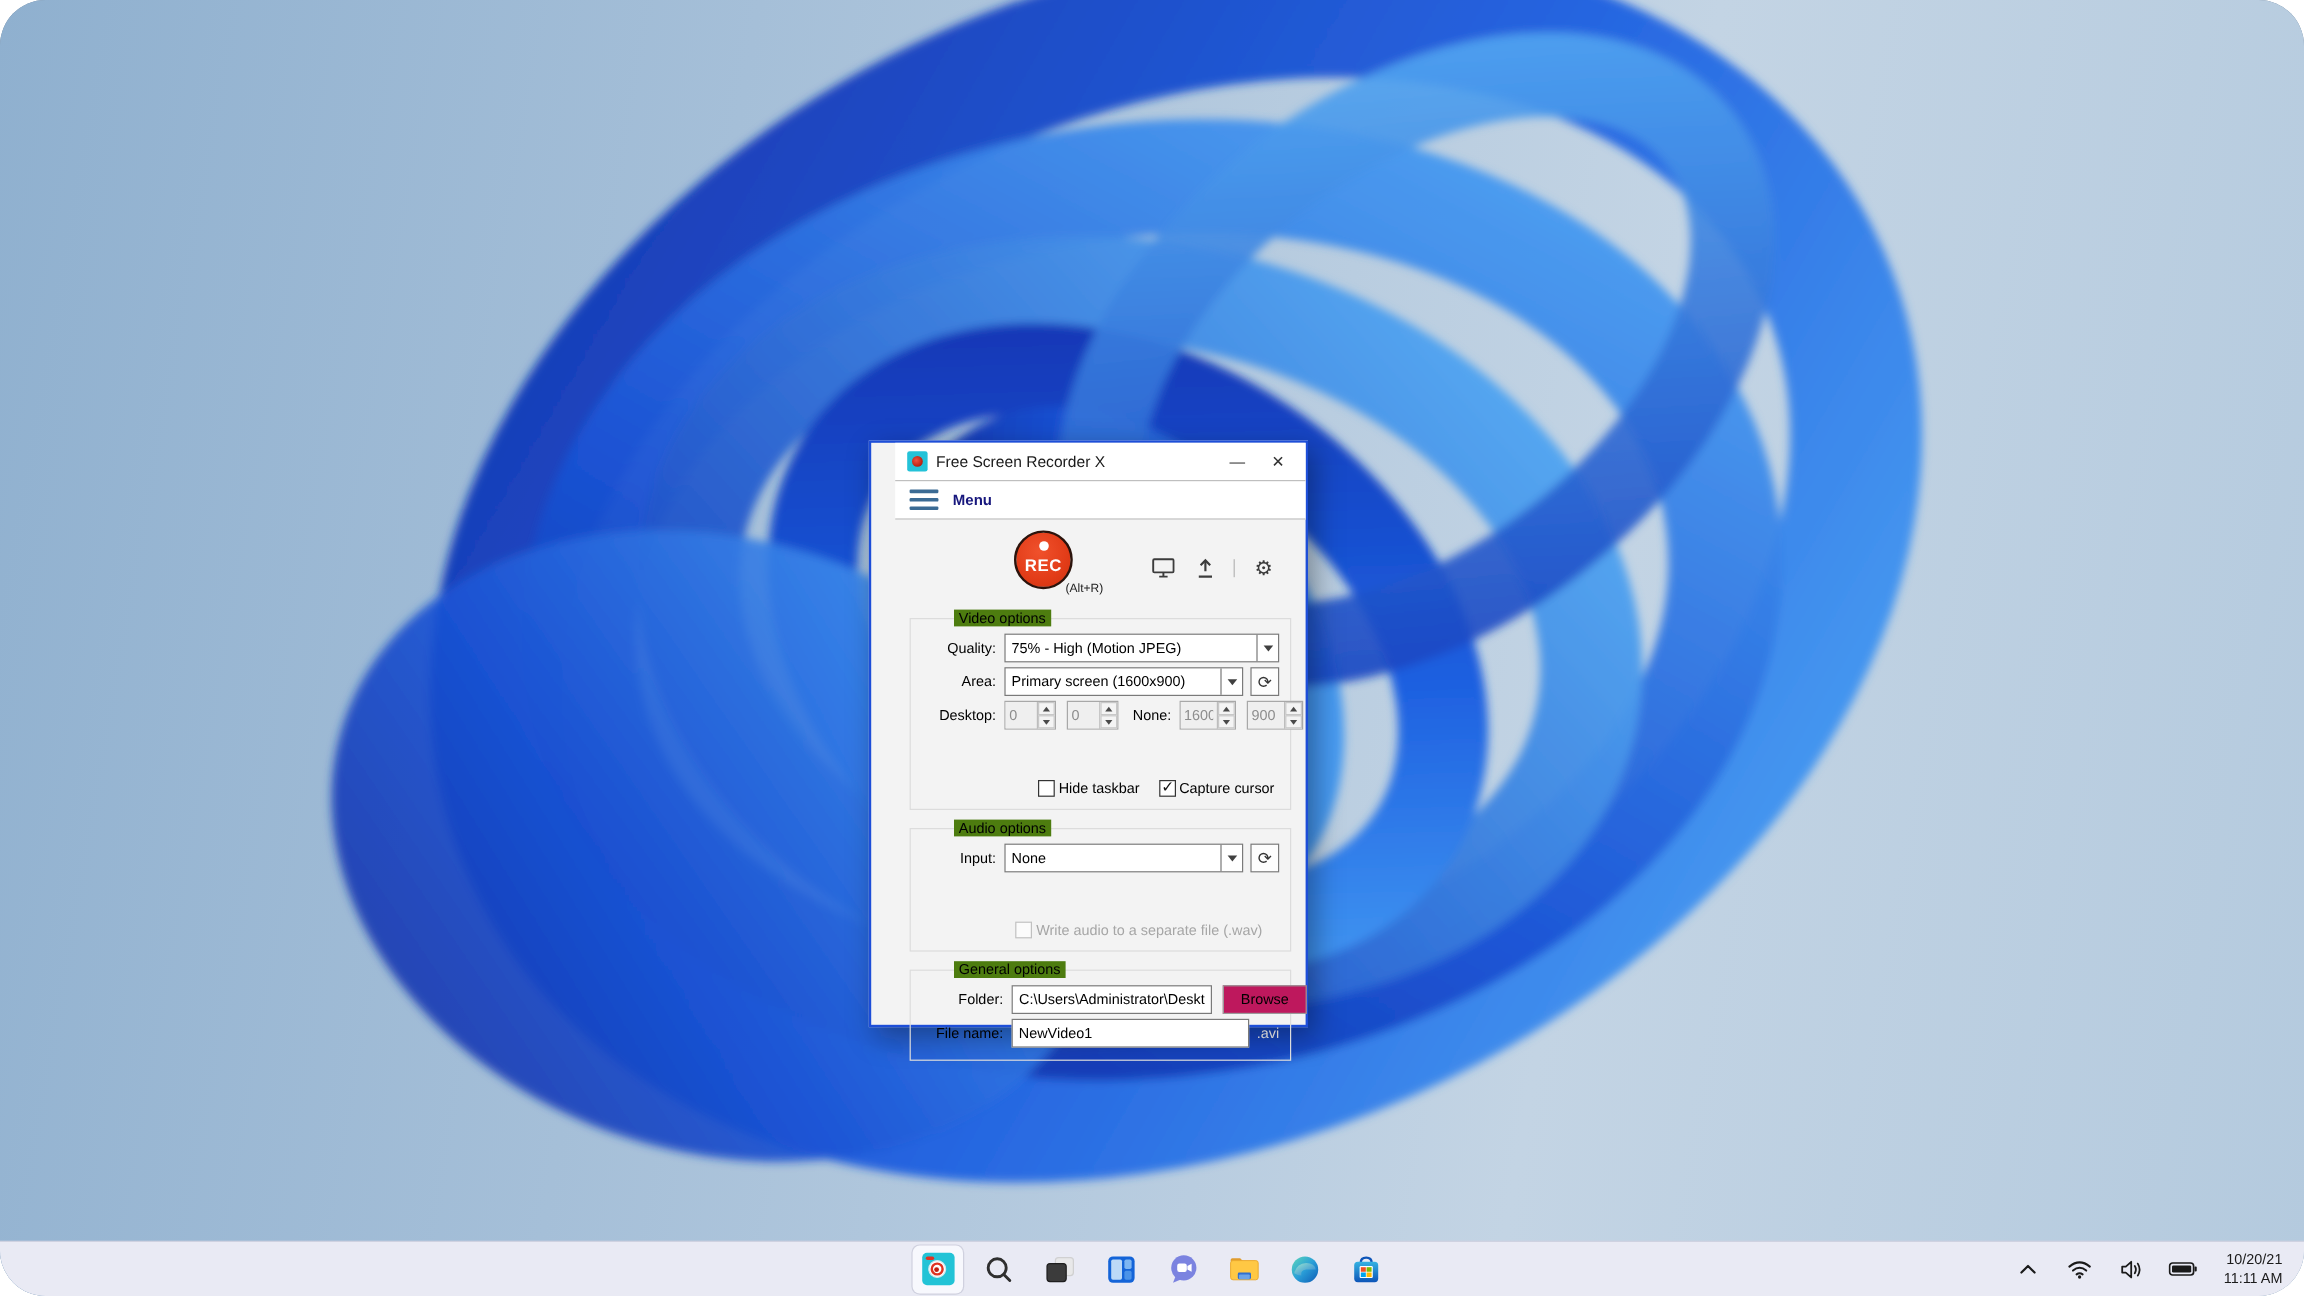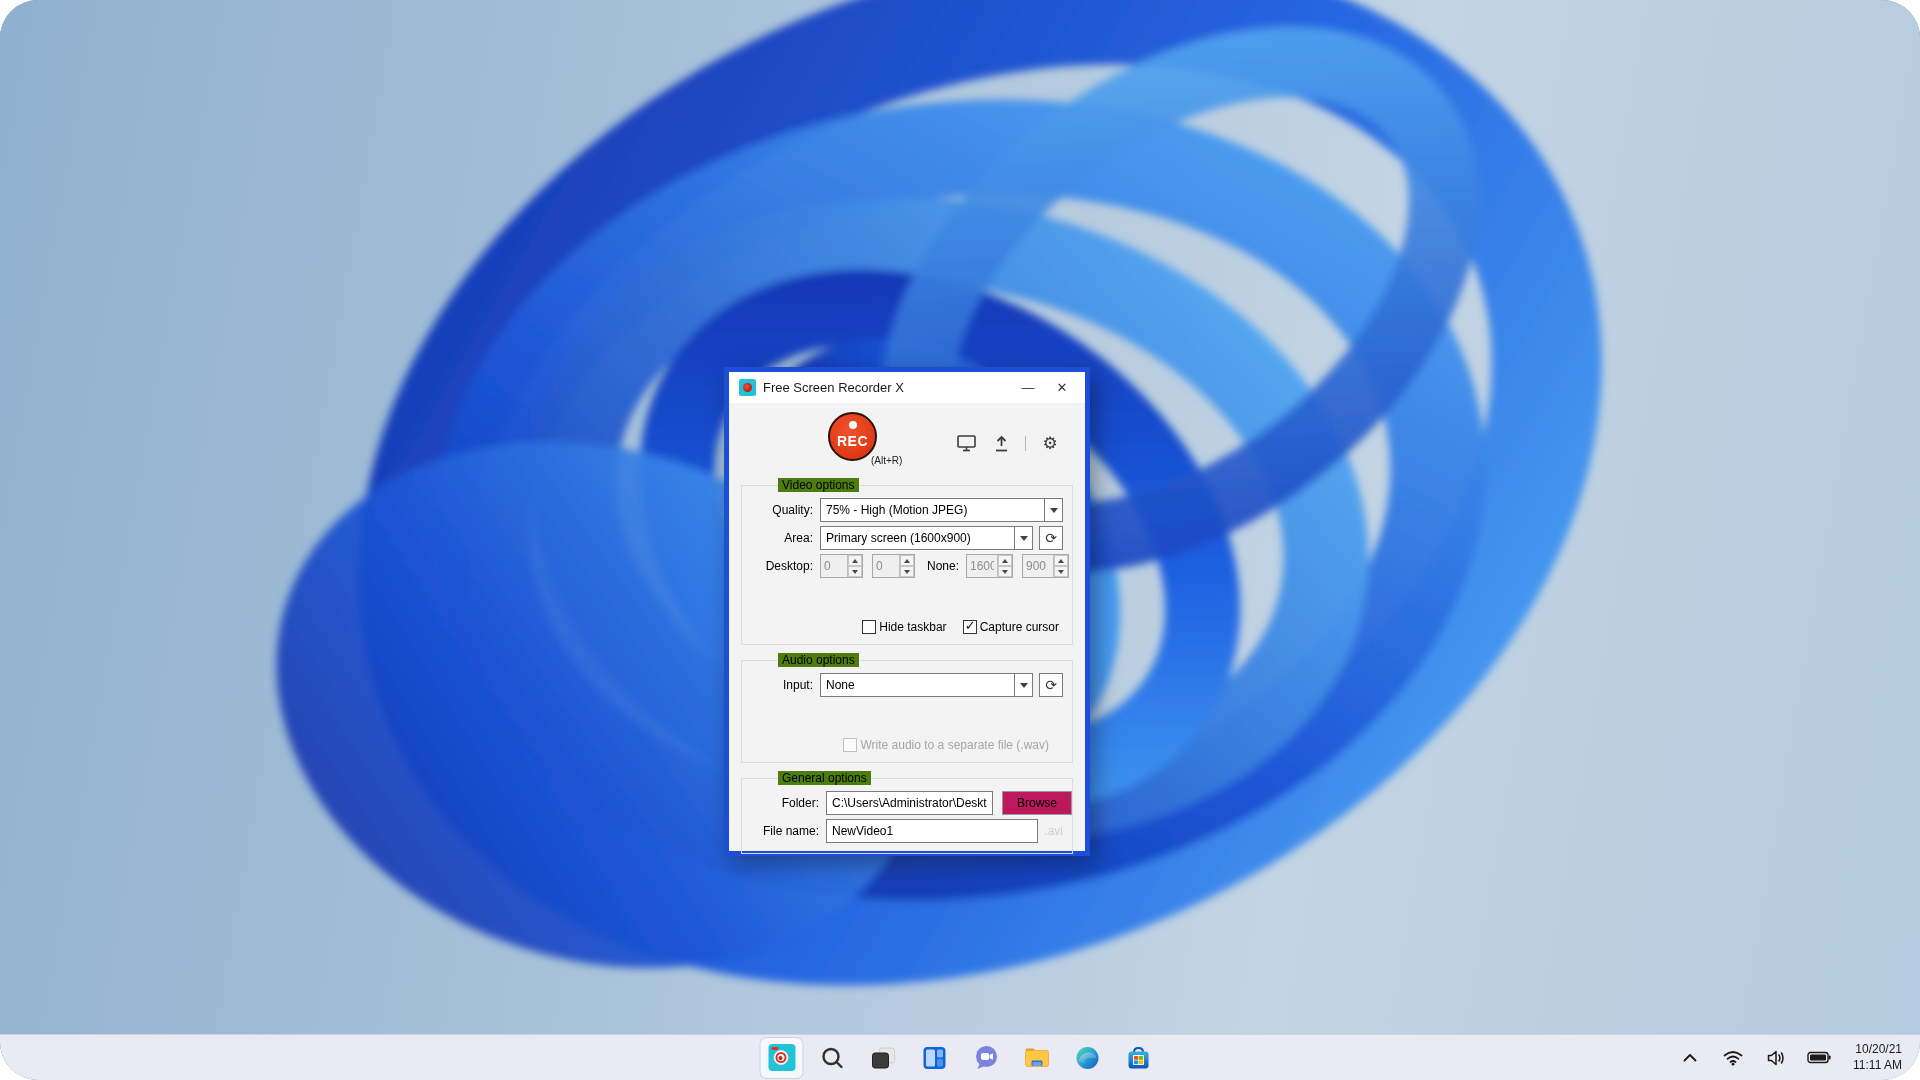--- a/index.html
+++ b/index.html
@@ -11,22 +11,22 @@
             border-radius:38px; overflow:hidden; background:#9db9d4;
             box-shadow:0 0 0 1px rgba(60,70,90,.45) inset; }
 
   
   .wallpaper { position:absolute; inset:0;
       background:linear-gradient(100deg,#8fb0cf 0%,#a5bfd8 30%,#c3d4e4 68%,#b4cade 100%); }
   .wallpaper svg { position:absolute; inset:0; }
 
   
   .win { position:absolute; left:724px; top:367px; width:366px; height:489px;
-         background:#f3f3f3; border:5px solid #1d4ed8;
-         box-shadow:6px 8px 22px rgba(0,0,0,.35); font-size:12px; color:#000; }
+         background:#f3f3f3; border:2px solid #1d4ed8;
+         box-shadow:6px 8px 22px rgba(0,0,0,.35); font-size:12px; color:#000;padding-left:20px; }
   .titlebar { height:31px; background:#ffffff; display:flex; align-items:center; padding:0 6px; }
   .app-ico { width:17px; height:17px; background:#24c2d8; border-radius:2px; position:relative; margin:0 7px 0 4px; }
   .app-ico::after { content:""; position:absolute; left:4px; top:4px; width:9px; height:9px;
                     background:radial-gradient(circle at 40% 40%, #f05040 0%, #b01808 80%); border-radius:50%; }
   .title-text { font-size:13px; color:#1a1a1a; flex:1; }
   .cap-btn { width:34px; height:27px; display:flex; align-items:center; justify-content:center;
              font-size:13px; color:#333; cursor:default; }
   .menubar { height:33px; background:#ffffff; border-top:1px solid #bfbfbf; border-bottom:1px solid #bfbfbf;
              display:flex; align-items:center; }
   .hamburger { width:24px; margin:0 12px 0 12px; display:flex; flex-direction:column; gap:4px; }
@@ -151,20 +151,28 @@
       <span class="app-ico"></span>
       <span class="title-text">Free Screen Recorder X</span>
       <span class="cap-btn">
           <span>—</span>
         </span>
       <span class="cap-btn">
           <span>✕</span>
         </span>
     </div>
 
+    <div class="menubar">
+      <span class="hamburger">
+          <span></span>
+          <span></span>
+          <span></span>
+        </span>
+      <span class="menu-label">Menu</span>
+    </div>
 
     <div class="rec-row">
       <div class="rec-btn">
         <span class="dot"></span>
         <span class="rec-txt">REC</span>
       </div>
       <span class="hotkey">(Alt+R)</span>
       <div class="rec-tools">
         <span class="tool">
           <svg width="19" height="17" viewBox="0 0 19 17">

